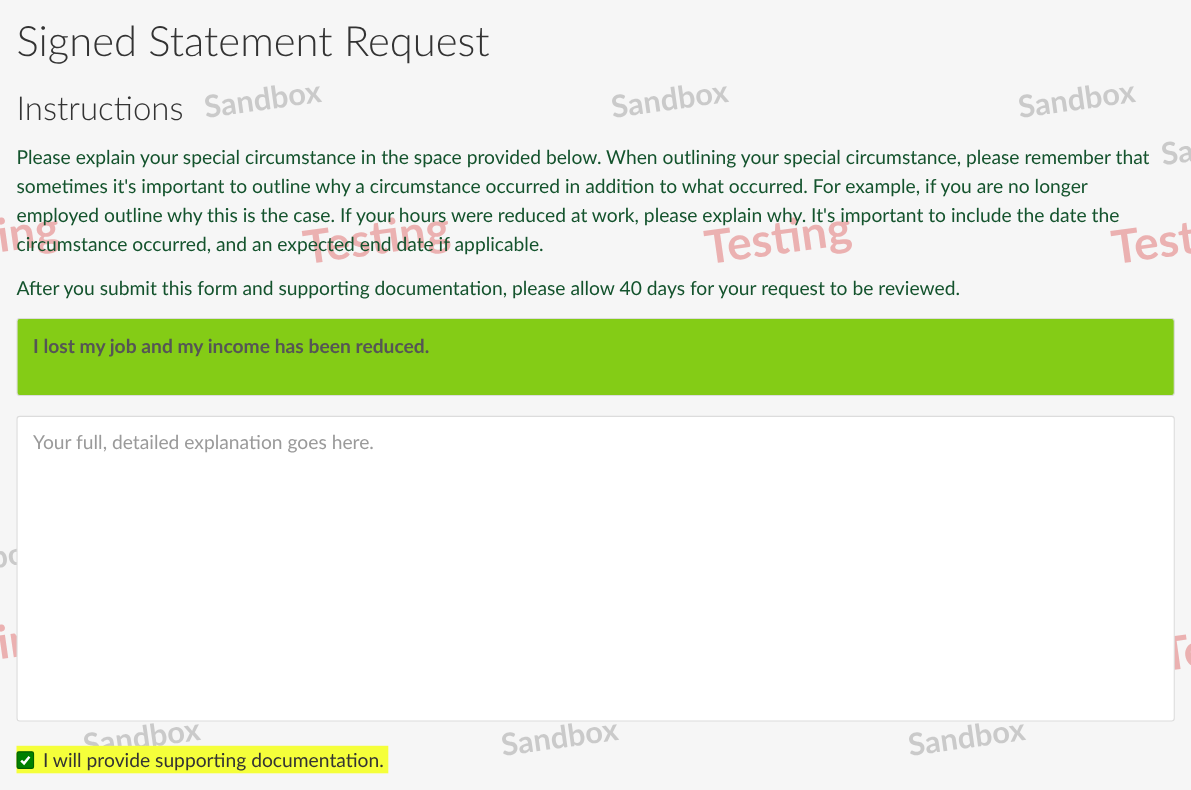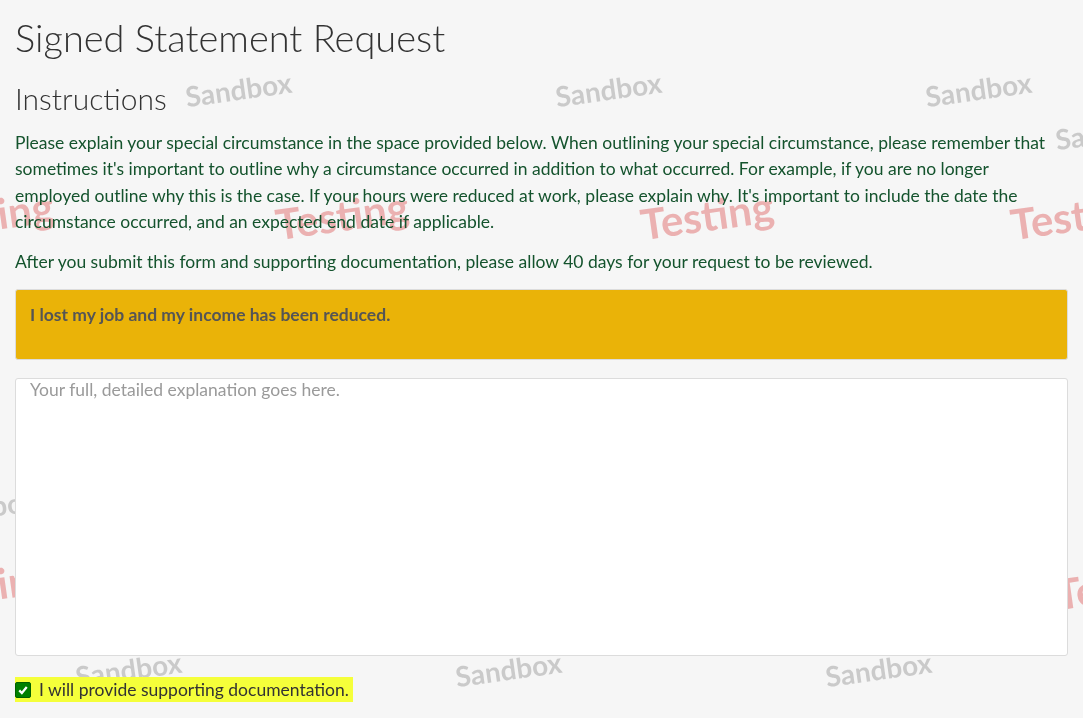--- a/index.html
+++ b/index.html
@@ -56,38 +56,38 @@
       margin-bottom: 14px;
       margin-top: 19px;
     }
     p.instr {
       font-size: 17.5px;
       line-height: 1.5;
       color: #14532d;
       margin-bottom: 14px;
     }
     .summary-box {
-      background-color: #eab308;
+      background-color: #84cc16;
       border: 1px solid #dcdcdc;
       border-radius: 3px;
       padding: 14px 14px 34px 14px;
       margin-top: 6px;
       margin-bottom: 18px;
       font-size: 17.5px;
       font-weight: 700;
       color: #555;
     }
     textarea.explanation {
       width: 100%;
       height: 278px;
       resize: none;
       border: 1px solid #dcdcdc;
       border-radius: 3px;
       background: #fff;
-      padding: 0 14px;
+      padding: 12px 14px;
       font-family: inherit;
       font-size: 17.5px;
       color: #333;
       outline: none;
     }
     textarea.explanation::placeholder {
       color: #9a9a9a;
     }
     .checkbox-row {
       margin-top: 18px;

